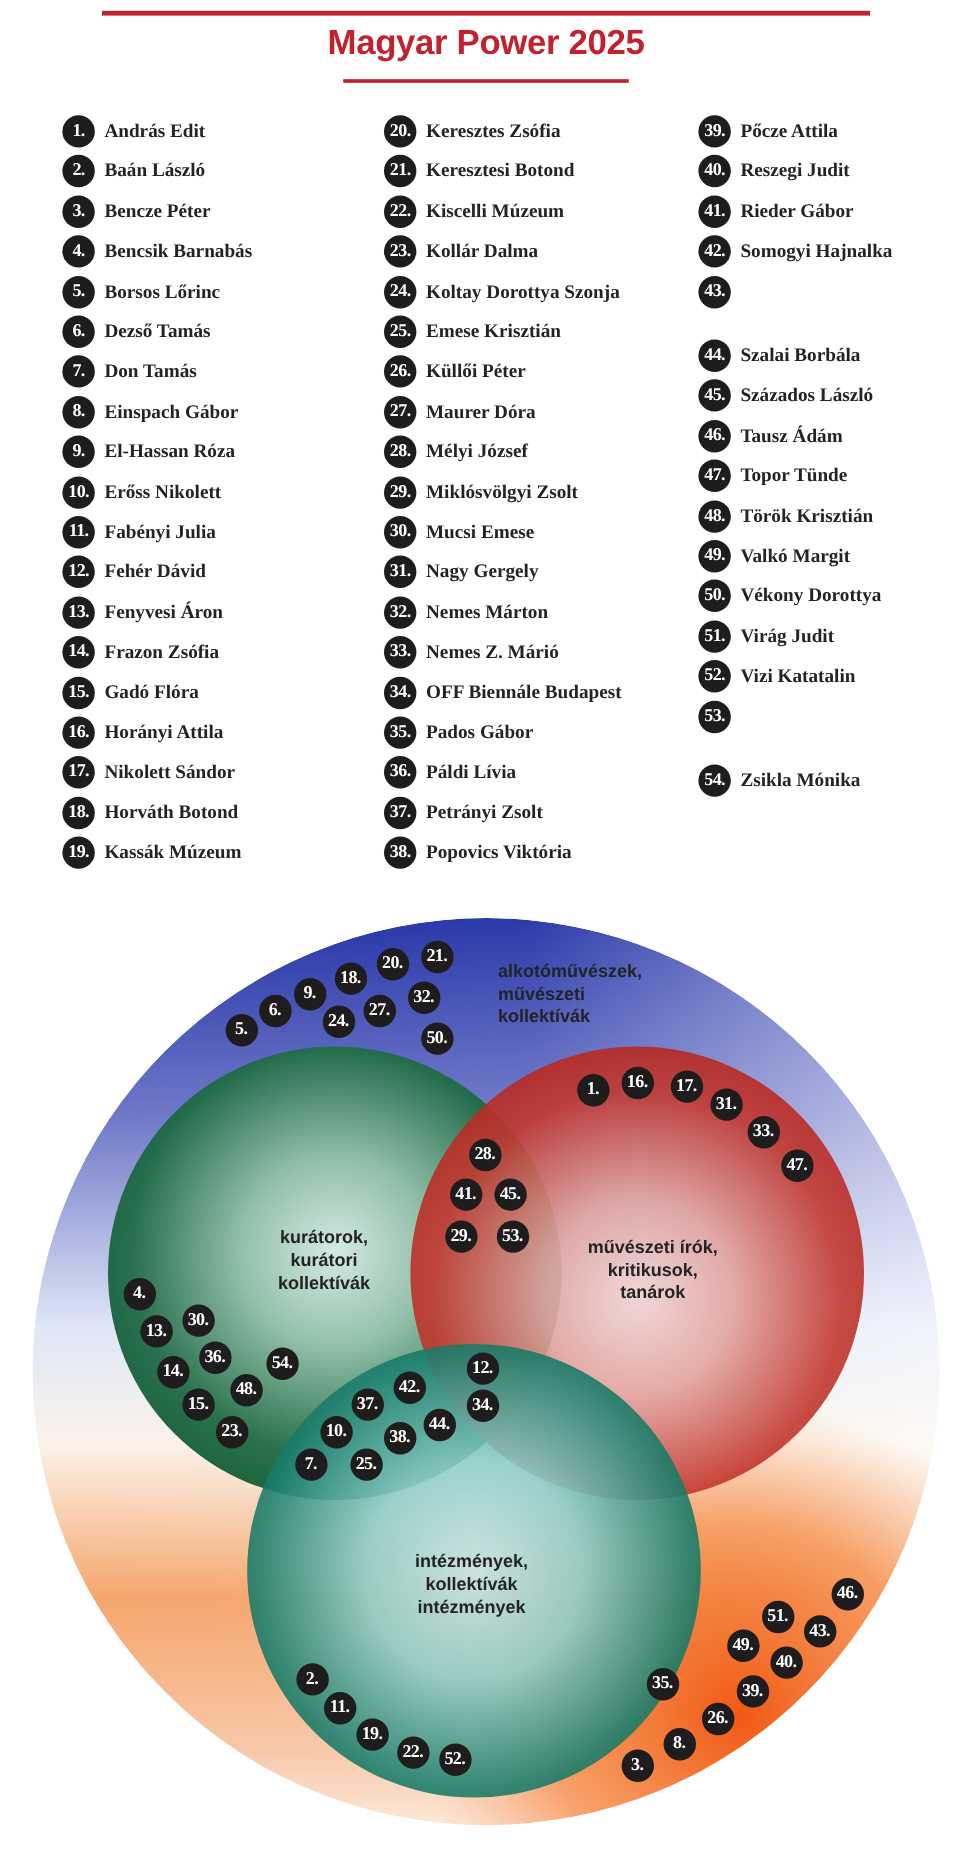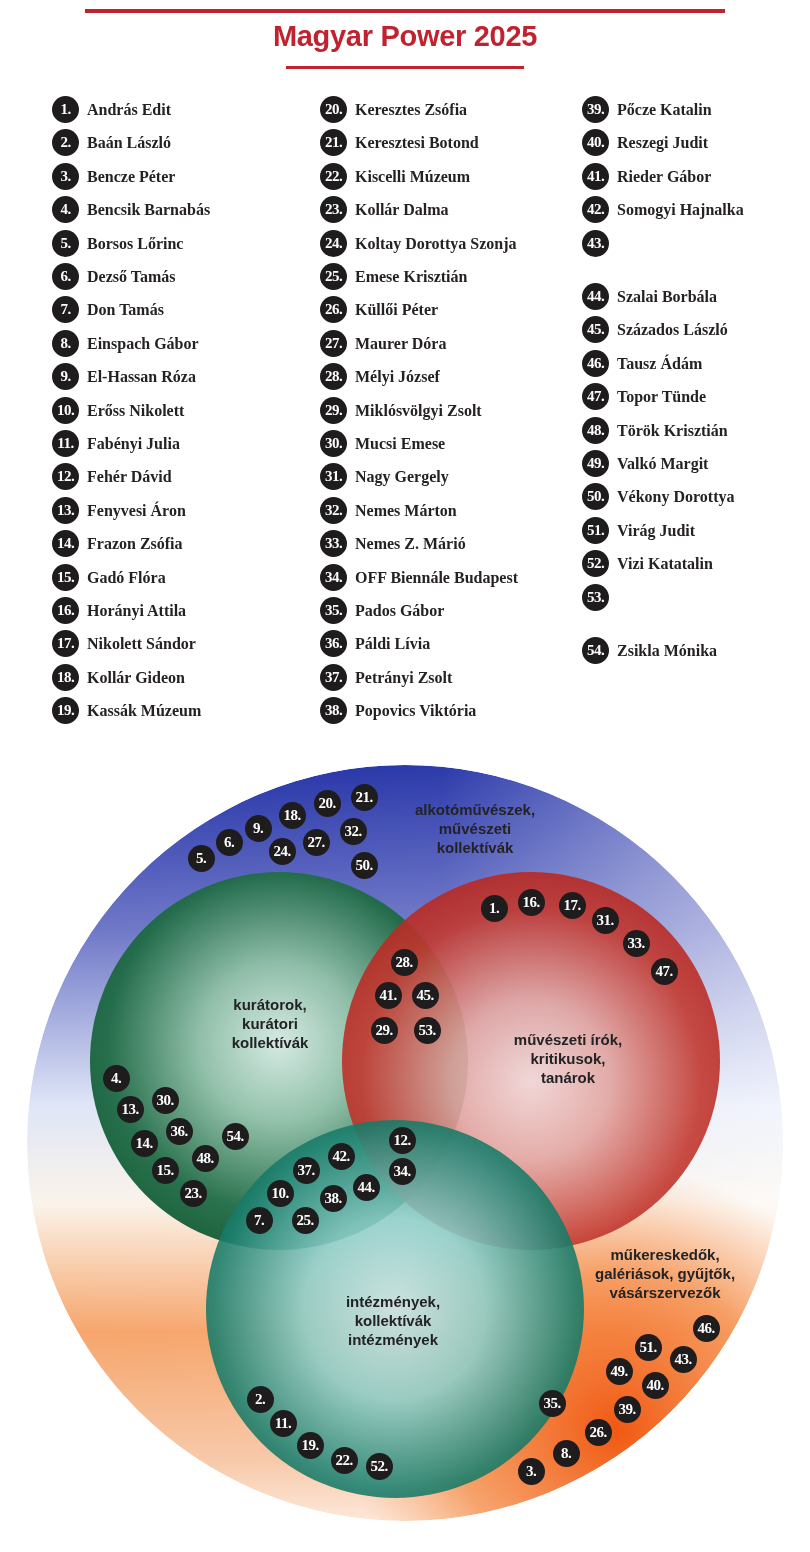--- a/index.html
+++ b/index.html
@@ -9,21 +9,21 @@
   .title-rule { position: absolute; left: 286px; top: 66px; width: 238px; height: 3px; background: #c0232f; }
 
   .legend-col { position: absolute; top: 96px; }
   .legend-item { position: absolute; left: 0; display: flex; align-items: flex-start; white-space: nowrap; }
   .num-badge { width: 27px; height: 27px; border-radius: 50%; background: #1f1c1d; color: #fff; font-family: "Liberation Serif", "DejaVu Serif", serif; font-weight: bold; font-size: 15px; line-height: 27px; text-align: center; flex: 0 0 27px; letter-spacing: -0.5px; }
   .legend-name { margin-left: 8px; font-weight: bold; font-size: 16px; line-height: 21px; padding-top: 3px; color: #262223; }
 
   .diagram { position: absolute; left: 0; top: 0; width: 810px; height: 1552px; pointer-events: none; }
   .diagram svg { position: absolute; left: 0; top: 0; }
   .cat-label { position: absolute; font-family: "Liberation Sans", "DejaVu Sans", sans-serif; font-weight: bold; font-size: 15px; line-height: 19px; color: #232326; pointer-events: auto; }
-  .cat-label .ln { display: block; text-align: center; }
+  .cat-label .ln { display: block; }
   .center { text-align: center; }
   .dot { position: absolute; width: 27px; height: 27px; border-radius: 50%; background: #1f1c1d; color: #fff; font-family: "Liberation Serif", "DejaVu Serif", serif; font-weight: bold; font-size: 15px; line-height: 27px; text-align: center; pointer-events: auto; letter-spacing: -0.5px; }
 </style>
 </head>
 <body>
 
 <div class="top-rule"></div>
 <div class="title">Magyar Power 2025</div>
 <div class="title-rule"></div>
 
@@ -91,21 +91,21 @@
     <div class="legend-item" style="top: 501px;">
       <span class="num-badge">16.</span>
       <span class="legend-name"><span>Horányi Attila</span></span>
     </div>
     <div class="legend-item" style="top: 534.4px;">
       <span class="num-badge">17.</span>
       <span class="legend-name"><span>Nikolett Sándor</span></span>
     </div>
     <div class="legend-item" style="top: 567.8px;">
       <span class="num-badge">18.</span>
-      <span class="legend-name"><span>Kollár Gideon</span></span>
+      <span class="legend-name"><span>Horváth Botond</span></span>
     </div>
     <div class="legend-item" style="top: 601.2px;">
       <span class="num-badge">19.</span>
       <span class="legend-name"><span>Kassák Múzeum</span></span>
     </div>
   </div>
 <div class="legend-col" id="col1" style="left:320px;">
     <div class="legend-item" style="top: 0px;">
       <span class="num-badge">20.</span>
       <span class="legend-name"><span>Keresztes Zsófia</span></span>
@@ -179,21 +179,21 @@
       <span class="legend-name"><span>Petrányi Zsolt</span></span>
     </div>
     <div class="legend-item" style="top: 601.2px;">
       <span class="num-badge">38.</span>
       <span class="legend-name"><span>Popovics Viktória</span></span>
     </div>
   </div>
 <div class="legend-col" id="col2" style="left:582px;">
     <div class="legend-item" style="top: 0px;">
       <span class="num-badge">39.</span>
-      <span class="legend-name"><span>Pőcze Katalin</span></span>
+      <span class="legend-name"><span>Pőcze Attila</span></span>
     </div>
     <div class="legend-item" style="top: 33.4px;">
       <span class="num-badge">40.</span>
       <span class="legend-name"><span>Reszegi Judit</span></span>
     </div>
     <div class="legend-item" style="top: 66.8px;">
       <span class="num-badge">41.</span>
       <span class="legend-name"><span>Rieder Gábor</span></span>
     </div>
     <div class="legend-item" style="top: 100.2px;">
@@ -300,39 +300,34 @@
     <circle cx="279" cy="1061" r="189" fill="url(#curGrad)" opacity="0.95"></circle>
     <circle cx="531" cy="1061" r="189" fill="url(#critGrad)" opacity="0.9"></circle>
     <circle cx="395" cy="1309" r="189" fill="url(#instGrad)" opacity="0.88"></circle>
   </svg>
 
   <div class="cat-label" style="left:415px; top:800px;">
     <span class="ln">alkotóművészek,</span>
     <span class="ln">művészeti</span>
     <span class="ln">kollektívák</span>
   </div>
-  <div class="cat-label center" style="left:200px; top:995px; width:140px;">
+  <div class="cat-label center" style="left:200px; top:1022px; width:140px;">
     <span class="ln">kurátorok,</span>
     <span class="ln">kurátori</span>
     <span class="ln">kollektívák</span>
   </div>
-  <div class="cat-label center" style="left:488px; top:1030px; width:160px;">
+  <div class="cat-label center" style="left:464px; top:1030px; width:160px;">
     <span class="ln">művészeti írók,</span>
     <span class="ln">kritikusok,</span>
     <span class="ln">tanárok</span>
   </div>
   <div class="cat-label center" style="left:318px; top:1292px; width:150px;">
     <span class="ln">intézmények,</span>
     <span class="ln">kollektívák</span>
     <span class="ln">intézmények</span>
-  </div>
-  <div class="cat-label" style="left:595px; top:1245px;">
-    <span class="ln">műkereskedők,</span>
-    <span class="ln">galériások, gyűjtők,</span>
-    <span class="ln">vásárszervezők</span>
   </div>
 
   <div id="dots">
       <div class="dot" style="left: 187.5px; top: 844.5px;">5.</div>
       <div class="dot" style="left: 215.5px; top: 828.5px;">6.</div>
       <div class="dot" style="left: 244.5px; top: 814.5px;">9.</div>
       <div class="dot" style="left: 278.5px; top: 801.5px;">18.</div>
       <div class="dot" style="left: 313.5px; top: 789.5px;">20.</div>
       <div class="dot" style="left: 350.5px; top: 783.5px;">21.</div>
       <div class="dot" style="left: 268.5px; top: 837.5px;">24.</div>

